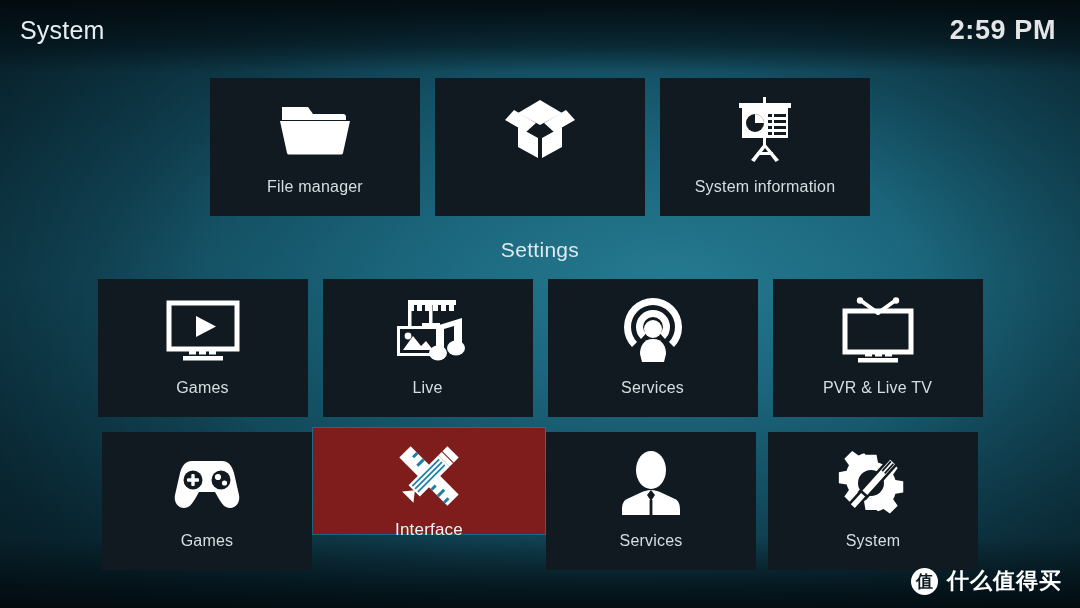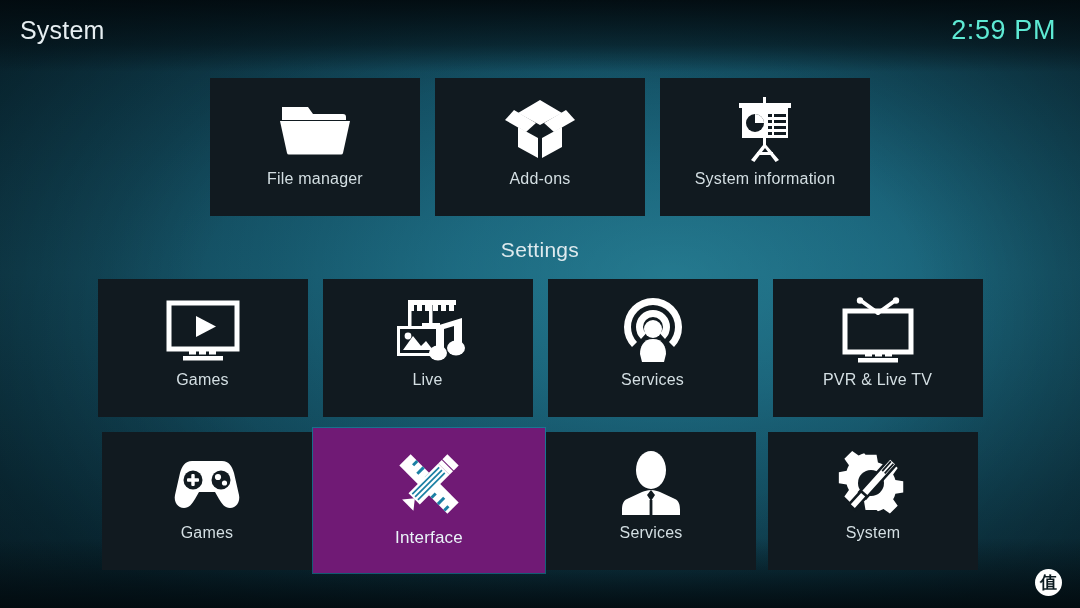--- a/index.html
+++ b/index.html
@@ -45,22 +45,22 @@
     position:absolute; left:0; right:0; top:0; height:60px;
     display:flex; align-items:center; justify-content:space-between;
     padding:0 24px 0 20px;
     z-index:6;
   }
   .header-title {
     font-size:25px; font-weight:400; letter-spacing:.2px;
     color:#e6eef1;
   }
   .header-clock {
-    font-size:27px; font-weight:400; letter-spacing:.6px;
-    color:#5eead4;
+    font-size:27px; font-weight:700; letter-spacing:.6px;
+    color:#e5e5e5;
   }
 
   
   .grid-wrap {
     position:absolute; left:0; right:0; top:60px;
     z-index:5;
   }
   .row {
     display:flex; justify-content:center;
     gap:15px;
@@ -91,27 +91,27 @@
     height:82px;
     display:flex; align-items:center; justify-content:center;
     margin-top:10px;
   }
   .tile .label {
     font-size:16px; font-weight:400;
     color:#d4dfe3;
     letter-spacing:.2px;
     text-align:center;
     width:100%;
-    margin-top:0;
+    margin-top:8px;
   }
 
   
   .tile.selected {
-    width:232px; height:145px;
-    background:#701a75;
+    width:232px; height:106px;
+    background:#7f1d1d;
     margin:-4px -11px;
     z-index:3;
     box-shadow:0 0 0 1px rgba(30,140,175,0.55);
   }
   .tile.selected .icon { height:88px; margin-top:12px; }
   .tile.selected .label { font-size:17px; color:#eaf4f8; }
 
   svg { display:block; }
 
   
@@ -164,21 +164,20 @@
       <div class="icon">
         <svg width="76" height="66" viewBox="0 0 76 66">
           <path d="M38 4 L60 17 L38 29 L16 17 Z" fill="#fff"></path>
           <path d="M12 14 L34 27 L24 36 L3 24 Z" fill="#fff"></path>
           <path d="M64 14 L73 24 L52 36 L42 27 Z" fill="#fff"></path>
           <path d="M16 31 L36 42 L36 62 L16 51 Z" fill="#fff"></path>
           <path d="M60 31 L60 51 L40 62 L40 42 Z" fill="#fff"></path>
           <rect x="36.6" y="31" width="2.8" height="31" fill="#111a20"></rect>
         </svg>
       </div>
-      <div class="label">Add-ons</div>
     </div>
 
     <div class="tile">
       <div class="icon">
         <svg width="72" height="66" viewBox="0 0 72 66">
           <rect x="34" y="1" width="3" height="8" fill="#fff"></rect>
           <rect x="10" y="7" width="52" height="5" fill="#fff"></rect>
           <rect x="13" y="12" width="46" height="30" fill="#fff"></rect>
           <circle cx="26" cy="27" r="9" fill="#111a20"></circle>
           <path d="M26 27 V18 a9 9 0 0 1 9 9 Z" fill="#fff"></path>
@@ -363,13 +362,14 @@
           </g>
         </svg>
       </div>
       <div class="label">System</div>
     </div>
   </div>
 </div>
 
 <div class="watermark">
   <div class="wm-badge">值</div>
+  <div class="wm-text">什么值得买</div>
 </div>
 
 </body></html>

